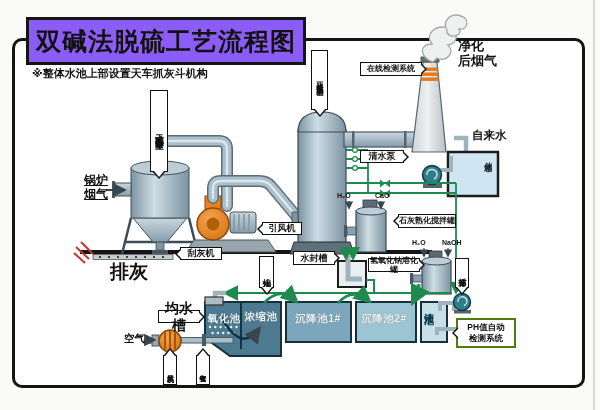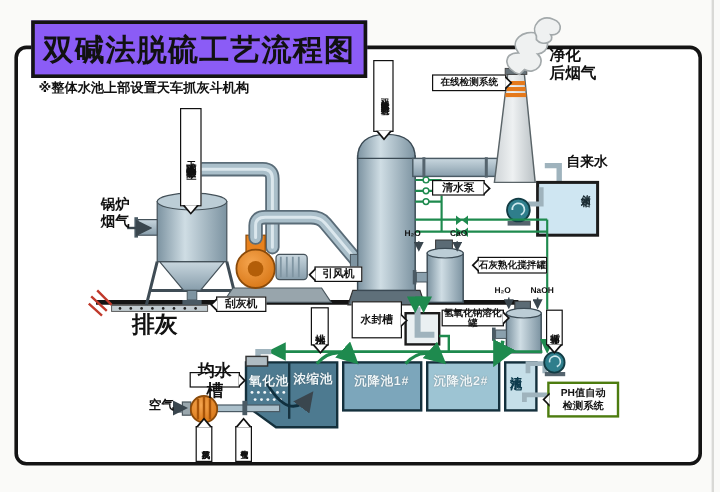--- a/index.html
+++ b/index.html
@@ -247,29 +247,29 @@
   <div class="lbl banner tip-r" style="left:360px;top:62px;width:62px;height:14px;font-size:8px;">在线检测系统</div>
   <div class="lbl" style="left:458px;top:39px;font-size:13px;">
     <div>净化</div>
     <div>后烟气</div>
   </div>
   <div class="lbl" style="left:472px;top:129px;font-size:11.5px;">自来水</div>
   <div class="lbl vert" style="left:483px;top:156px;height:38px;font-size:8px;color:#1a2b33;">储水箱</div>
   <div class="lbl banner tip-r" style="left:360px;top:150px;width:44px;height:13px;font-size:9px;">清水泵</div>
   <div class="lbl banner vert tip-d" style="left:150px;top:90px;width:18px;height:82px;font-size:8.5px;">干式陶瓷多管除尘</div>
   <div class="lbl banner vert tip-d" style="left:311px;top:50px;width:17px;height:60px;font-size:7px;">双旋流喷淋脱硫塔</div>
-  <div class="lbl" style="left:84px;top:164px;font-size:12px;">
+  <div class="lbl" style="left:84px;top:174px;font-size:12px;text-decoration:underline;">
     <div>锅炉</div>
     <div>烟气</div>
   </div>
   <div class="lbl banner tip-l" style="left:262px;top:222px;width:40px;height:13px;font-size:9px;">引风机</div>
   <div class="lbl banner tip-l" style="left:180px;top:247px;width:42px;height:13px;font-size:9px;">刮灰机</div>
   <div class="lbl" style="left:110px;top:261px;font-size:19px;">排灰</div>
   <div class="lbl banner vert tip-d" style="left:259px;top:256px;width:15px;height:32px;font-size:8.5px;">排水沟</div>
-  <div class="lbl banner tip-r" style="left:293px;top:251px;width:42px;height:31px;font-size:9px;">水封槽</div>
+  <div class="lbl banner tip-r" style="left:293px;top:251px;width:42px;height:14px;font-size:9px;">水封槽</div>
   <div class="lbl banner tip-l" style="left:398px;top:214px;width:58px;height:14px;font-size:8px;">石灰熟化搅拌罐</div>
   <div class="lbl" style="left:337px;top:192px;font-size:7px;">H₂O</div>
   <div class="lbl" style="left:375px;top:192px;font-size:7px;">CaO</div>
   <div class="lbl banner tip-r" style="left:368px;top:258px;width:52px;height:14px;font-size:8px;">氢氧化钠溶化罐</div>
   <div class="lbl" style="left:412px;top:239px;font-size:7px;">H₂O</div>
   <div class="lbl" style="left:442px;top:239px;font-size:7px;">NaOH</div>
   <div class="lbl banner vert tip-d" style="left:455px;top:258px;width:14px;height:30px;font-size:8px;">循环泵</div>
   <div class="lbl ph tip-l" style="left:456px;top:318px;width:56px;height:26px;">
     <span>PH值自动</span>
     <span>检测系统</span>

